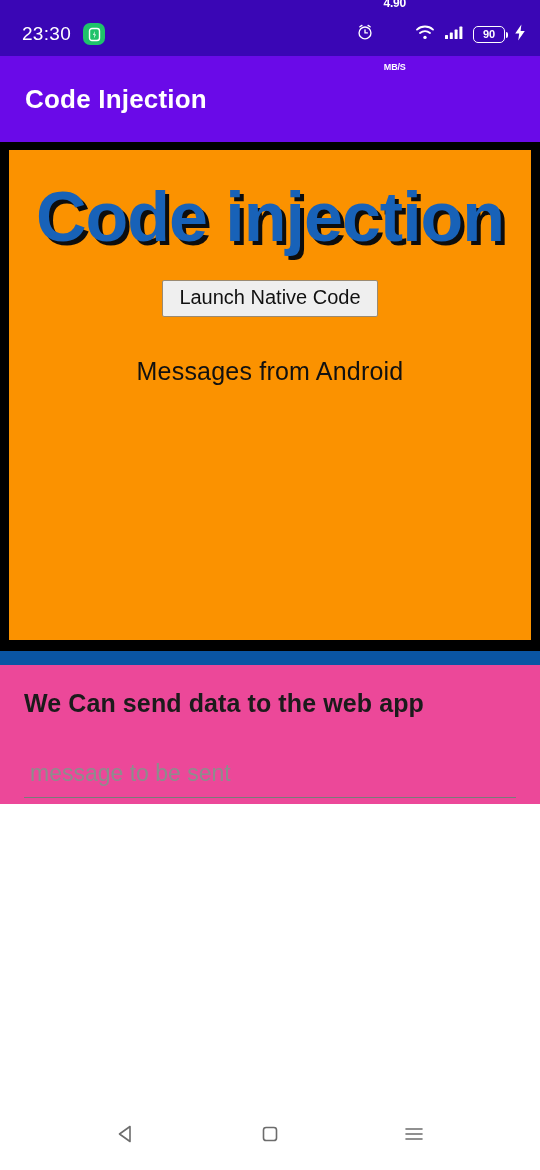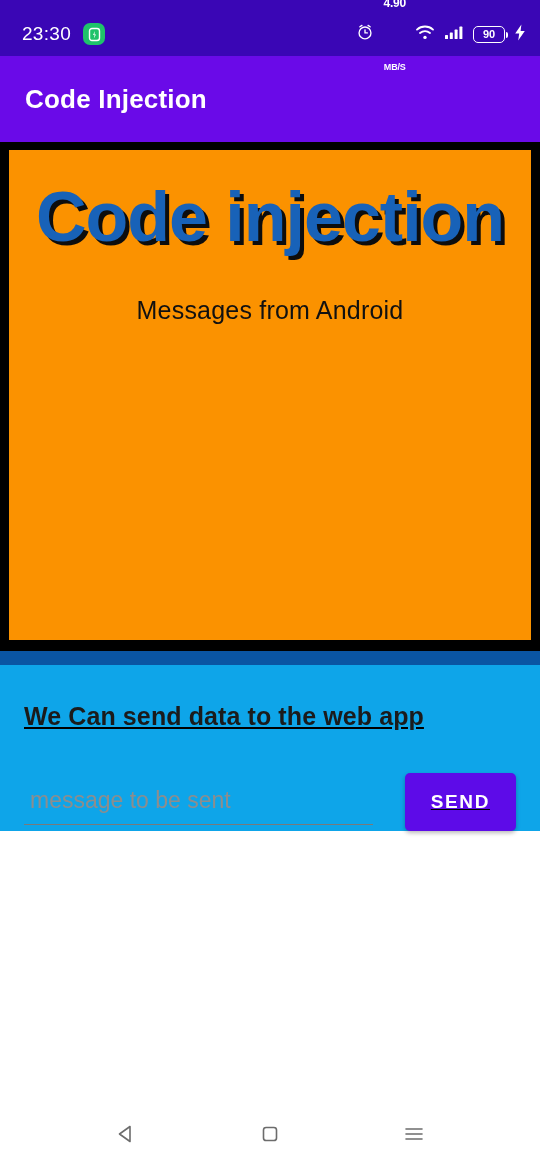--- a/index.html
+++ b/index.html
@@ -96,21 +96,21 @@
     margin-top:32px;
     color:#2b2b2b;
     font-size:21px;
     letter-spacing:1.3px;
   }
 
   
   .blue-strip{ height:14px; width:100%; background:#0a55a3; }
 
   
-  .native{ padding:37px 24px 0 24px; background:#0ea5e9;text-decoration:underline; }
+  .native{ padding:24px 24px 0 24px; background:#ec4899; }
   .native-title{
     font-size:25px; font-weight:bold; color:#1b1b1b; letter-spacing:.1px;
   }
   .native-row{
     margin-top:42px;
     display:flex; align-items:flex-end; gap:32px;
   }
   .field-wrap{ flex:1; padding-bottom:6px; }
   .field{
     width:100%;
@@ -200,33 +200,33 @@
   </div>
 </div>
 
 <div class="appbar">
   <span class="appbar-title">Code Injection</span>
 </div>
 
 <div class="webview">
   <div class="web-page">
     <div class="web-h1">Code injection</div>
+    <button class="web-btn">Launch Native Code</button>
     <div class="web-h3">Messages from Android</div>
   </div>
 </div>
 
 <div class="blue-strip"></div>
 
 <div class="native">
   <div class="native-title">We Can send data to the web app</div>
   <div class="native-row">
     <div class="field-wrap">
       <input class="field" type="text" placeholder="message to be sent" style="">
     </div>
-    <button class="send-btn">SEND</button>
   </div>
 </div>
 
 <div class="navbar">
   <div class="nav-btn">
     <svg width="22" height="22" viewBox="0 0 22 22">
       <path d="M15 3.5 L4.5 11 L15 18.5 Z" fill="none" stroke="#6c6c6c" stroke-width="1.6" stroke-linejoin="round"></path>
     </svg>
   </div>
   <div class="nav-btn">

